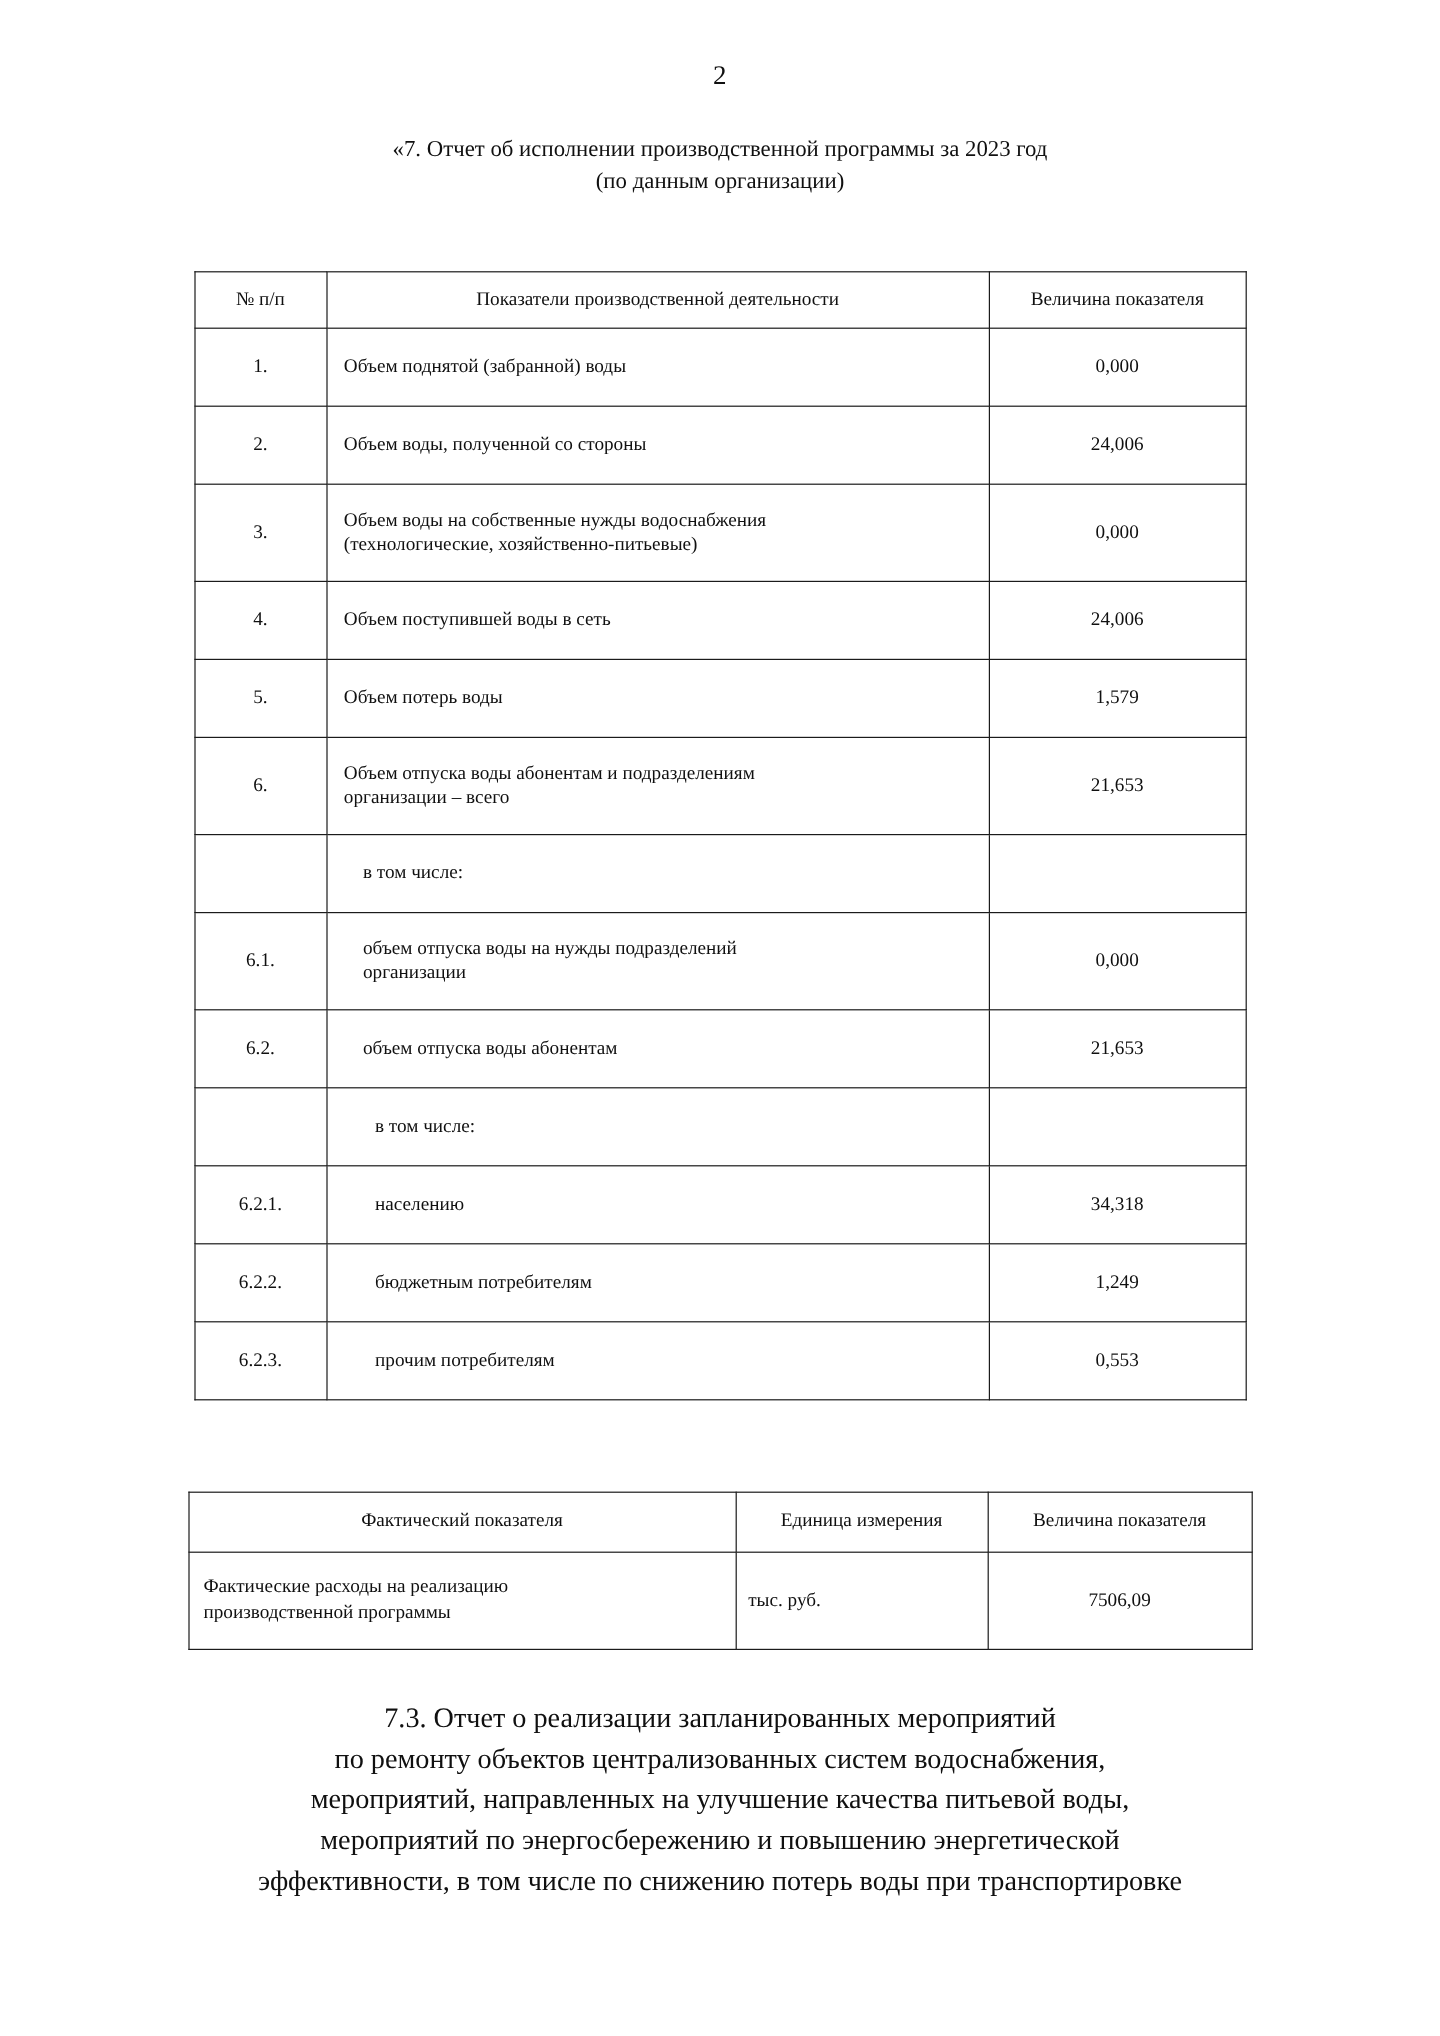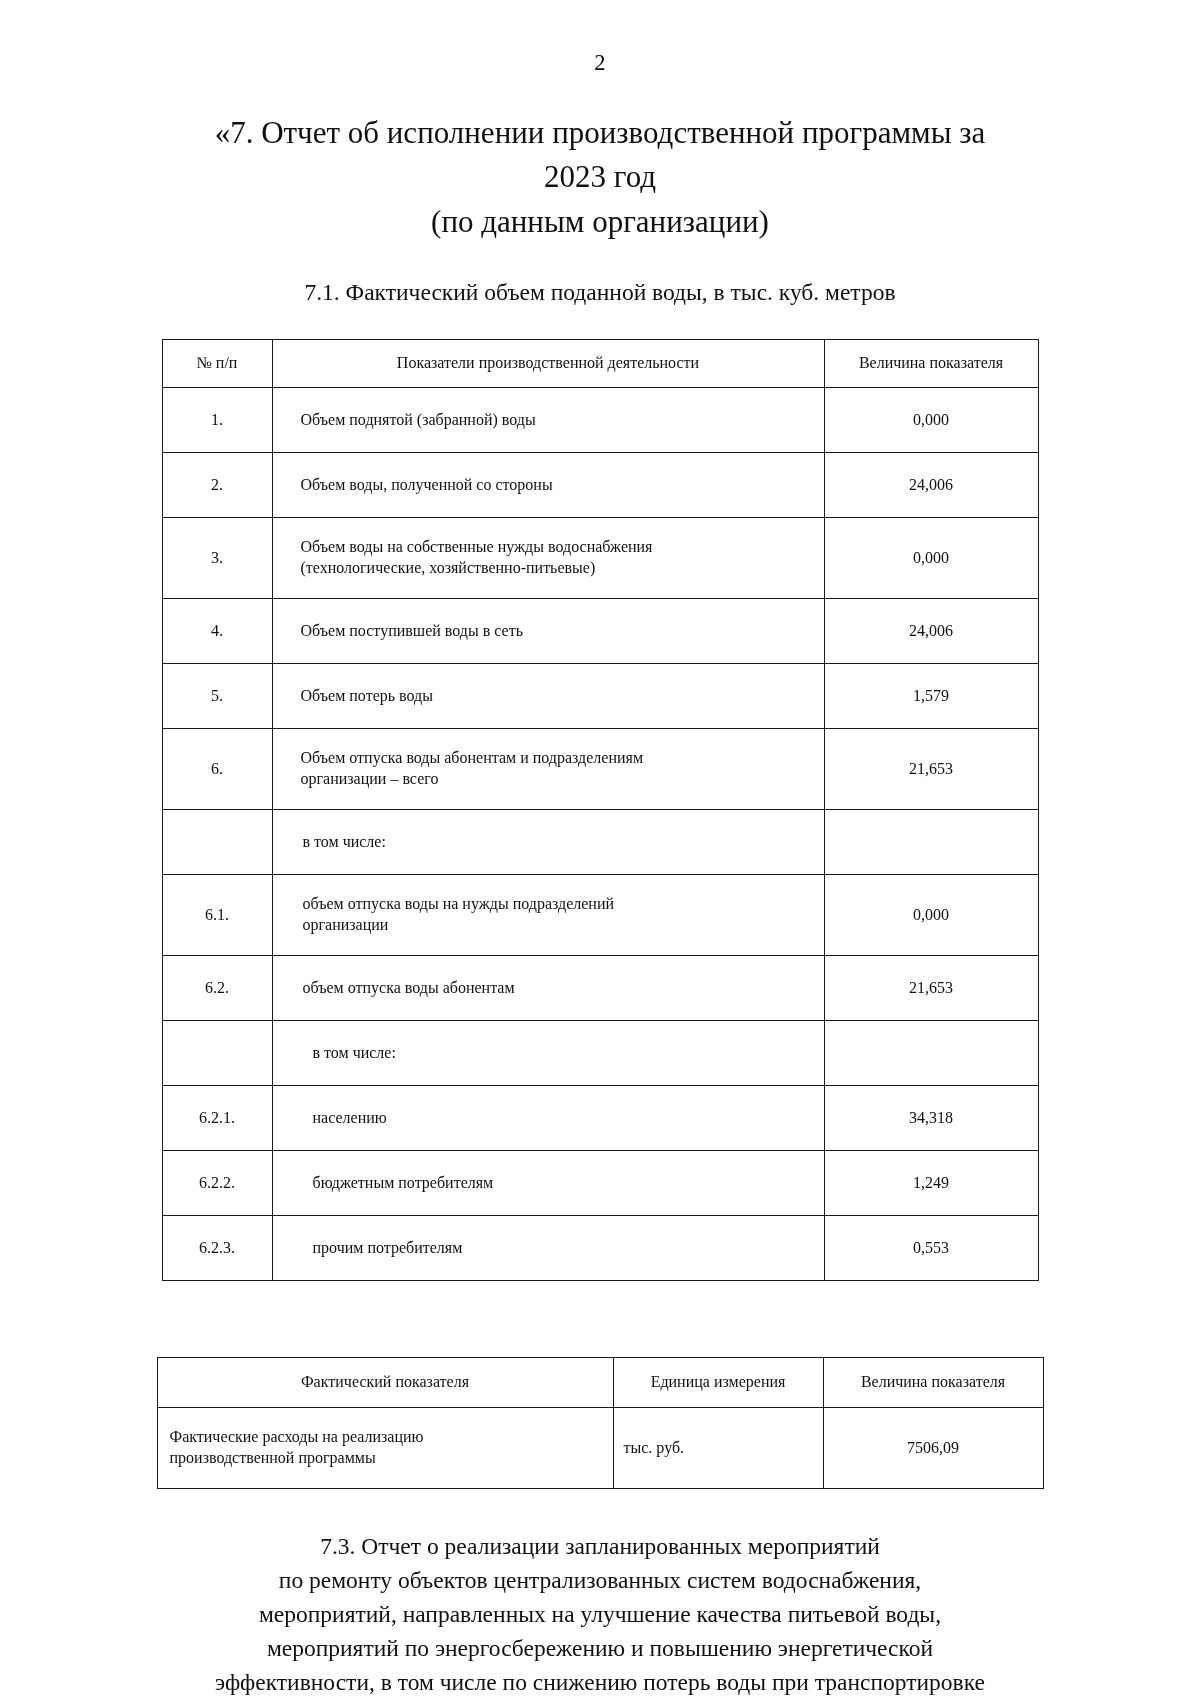--- a/index.html
+++ b/index.html
@@ -25,21 +25,21 @@
   }
   .page-number {
     text-align: center;
     font-size: 22.5px;
     line-height: 1;
     margin: 0 0 36px 0;
     letter-spacing: 0.2px;
   }
   .doc-title {
     text-align: center;
-    font-size: 31px;
+    font-size: 19px;
     line-height: 1.45;
     margin: 0 auto 30px auto;
     width: 840px;
   }
   .doc-title .line { display: block; }
   .section-title {
     text-align: center;
     font-size: 23.5px;
     line-height: 1.45;
     margin: 0 auto;
@@ -65,21 +65,21 @@
 
   
   #table-7-1 {
     width: 876px;
     margin: 0 auto;
   }
   #table-7-1 .col-num   { width: 110px; text-align: center; }
   #table-7-1 .col-name  { width: 552px; text-align: left; }
   #table-7-1 .col-value { width: 214px; text-align: center; }
   #table-7-1 thead td { text-align: center; padding: 13px 8px; }
-  #table-7-1 tbody td.cell-name { padding-left: 28px; }
+  #table-7-1 tbody td.cell-name { padding-left: 14px; }
   #table-7-1 tbody td.cell-name.indent-1 { padding-left: 30px; }
   #table-7-1 tbody td.cell-name.indent-2 { padding-left: 40px; }
   #table-7-1 tbody tr.tall td { height: 46px; }
   #table-7-1 tbody tr.two-line td { height: 62px; }
   #table-7-1 tbody td.cell-num { text-align: center; }
   #table-7-1 tbody td.cell-value { text-align: center; }
 
   
   #table-7-2 {
     width: 886px;
@@ -100,21 +100,20 @@
 
 <div class="page">
 
   <div class="page-number">2</div>
 
   <div class="doc-title">
     <span class="line">«7. Отчет об исполнении производственной программы за 2023 год</span>
     <span class="line">(по данным организации)</span>
   </div>
 
-  <div class="section-title">7.1. Фактический объем поданной воды, в тыс. куб. метров</div>
 
   <div class="spacer-30"></div>
 
   <table id="table-7-1" class="doc-table">
     <colgroup>
       <col class="col-num">
         <col class="col-name">
         <col class="col-value">
     </colgroup>
     <thead>

